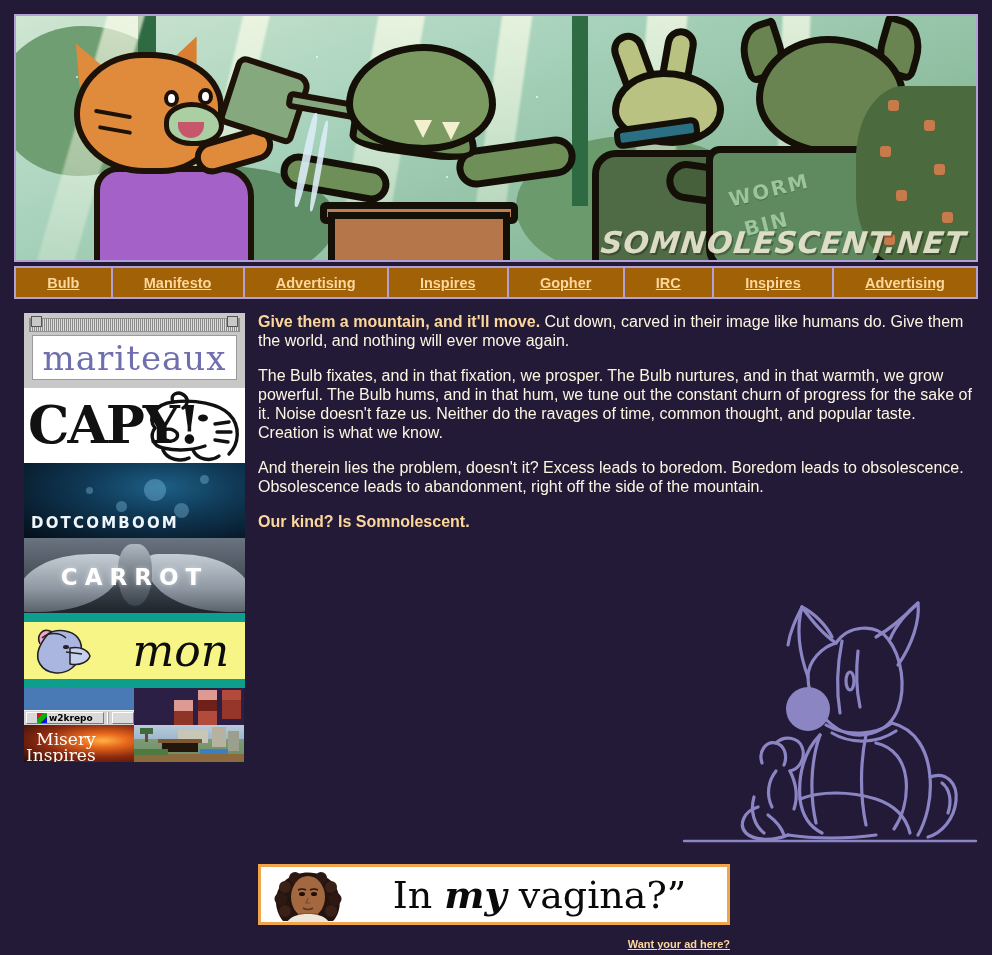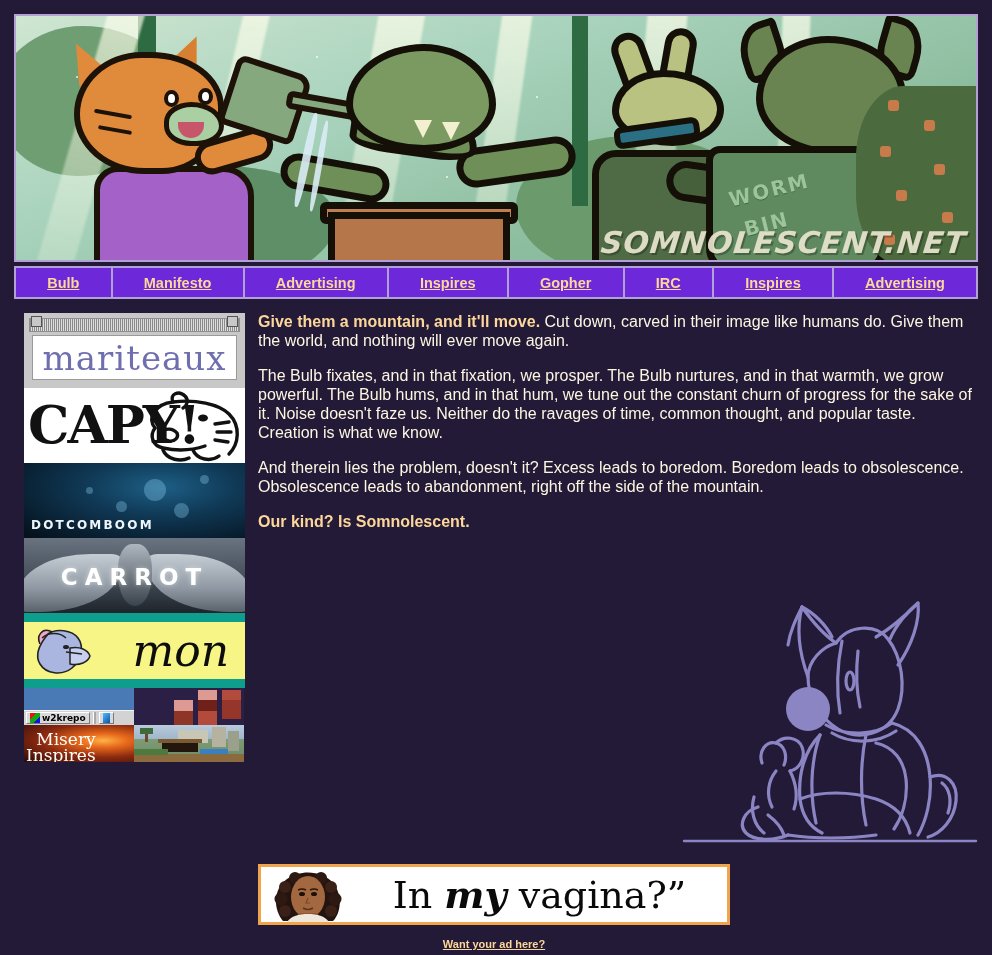--- a/index.html
+++ b/index.html
@@ -78,21 +78,21 @@
                font-family:"DejaVu Sans", sans-serif; transform: skewX(-6deg);
                text-shadow: 2px 2px 0 rgba(20,16,8,.35); }
   .speck { position:absolute; width:2px;height:2px;background:rgba(255,255,240,.85); border-radius:50%; }
 
   
   .nav {
     position: absolute; left: 14px; top: 266px;
     width: 964px; height: 33px;
     display: flex;
     border: 2px solid #b2a0d6;
-    background: #6d28d9;
+    background: #a16207;
   }
   .nav-item {
     flex: 1 1 auto;
     display: flex; align-items: center; justify-content: center;
     border-right: 2px solid #b2a0d6;
     color: #fdd79a;
     font-size: 14.5px; font-weight: bold;
     text-decoration: underline;
     cursor: pointer;
     user-select: none;
@@ -123,21 +123,21 @@
 
   
   .b-capy { background:#ffffff; }
   .capy-txt { position:absolute; left:4px; top:2px; font-family:"DejaVu Serif", serif;
               font-size:52px; font-weight:bold; color:#111; letter-spacing:-2px; line-height:70px; }
   .capy-sketch { position:absolute; right:-4px; top:0; width:116px; height:75px; }
 
   
   .b-dcb { background: radial-gradient(ellipse at 62% 32%, #1d5f86 0%, #103a57 38%, #081d2e 78%, #050f18 100%); }
   .dcb-bubble { position:absolute; border-radius:50%; background:rgba(140,205,240,.35); }
-  .dcb-txt { position:absolute; left:7px; bottom:6px; color:#eef6fb; font-size:12px;
+  .dcb-txt { position:absolute; left:7px; bottom:6px; color:#eef6fb; font-size:15px;
              font-weight:bold; letter-spacing:2.2px; font-family:"DejaVu Sans", sans-serif; }
 
   
   .b-carrot { background: linear-gradient(to bottom,#6a7480 0%,#434c57 55%,#1e242b 100%); }
   .carrot-wing { position:absolute; background: linear-gradient(to bottom,#c4ccd4,#8f98a2 60%,#5a626c);
                  border-radius: 70% 10% 80% 10%; }
   .carrot-body { position:absolute; left:50%; transform:translateX(-50%); top:6px;
                  width:34px; height:62px; background: linear-gradient(to bottom,#aeb7c0,#3a424b);
                  border-radius:40% 40% 50% 50%; }
   .carrot-txt { position:absolute; left:0; right:0; top:26px; text-align:center;
@@ -149,21 +149,21 @@
   .mon-txt { position:absolute; right:16px; top:3px; font-size:44px; color:#0d0d0d;
              font-family:"DejaVu Serif", serif; font-style:italic; }
   .mon-char { position:absolute; left:6px; top:4px; width:62px; height:52px; }
 
   
   .b-w2k { background:#4a7ab5; }
   .w2k-bar { position:absolute; left:0; right:0; bottom:0; height:15px; background:#d3d3d3;
              border-top:1px solid #f4f4f4; display:flex; align-items:center; }
   .w2k-btn { margin-left:2px; height:12px; background:#d9d9d9; border:1px solid #fff;
              border-right-color:#7a7a7a; border-bottom-color:#7a7a7a;
-             display:flex; align-items:center; padding:0 3px; }
+             display:flex; align-items:center; padding:0 10px; }
   .w2k-label { font-size:9px; color:#000; font-family:"DejaVu Sans", sans-serif; font-weight:bold; }
   .w2k-ico { width:10px; height:10px; margin-right:2px;
              background: linear-gradient(135deg,#e11 0 33%,#1a1 33% 66%,#11e 66% 100%); }
 
   
   .b-swatch { background:#2c1f45; }
   .sw { position:absolute; width:19px; height:19px; }
 
   
   .b-misery { background: radial-gradient(ellipse at 72% 42%, #ffb347 0%, #e8691c 22%, #8c2a10 55%, #2b0b08 100%); }
@@ -187,21 +187,21 @@
 
   
   .ad-wrap { position:absolute; left:258px; top:864px; width:472px; }
   .ad-banner { width:472px; height:61px; border:3px solid #f0a44b; background:#fff;
                display:flex; align-items:center; overflow:hidden; cursor:pointer; }
   .ad-photo { width:95px; height:100%; position:relative; overflow:hidden; flex:0 0 auto; background:#fff; }
   .ad-text { flex:1 1 auto; text-align:center; color:#0a0a0a; font-size:38px;
              font-family:"DejaVu Serif", serif; line-height:55px; white-space:nowrap;
              padding-right:4px; }
   .ad-text i { font-family:"DejaVu Serif", serif;font-weight:bold; }
-  .ad-link { display:block; text-align:center; margin-top:13px; color:#fdd79a;
+  .ad-link { display:block; text-align:right; margin-top:13px; color:#fdd79a;
              font-size:11px; text-decoration:underline; cursor:pointer; font-weight:bold; }
 </style>
 </head>
 <body>
 
 <div class="page">
 
   <div class="banner-wrap">
     <div class="banner">
 

